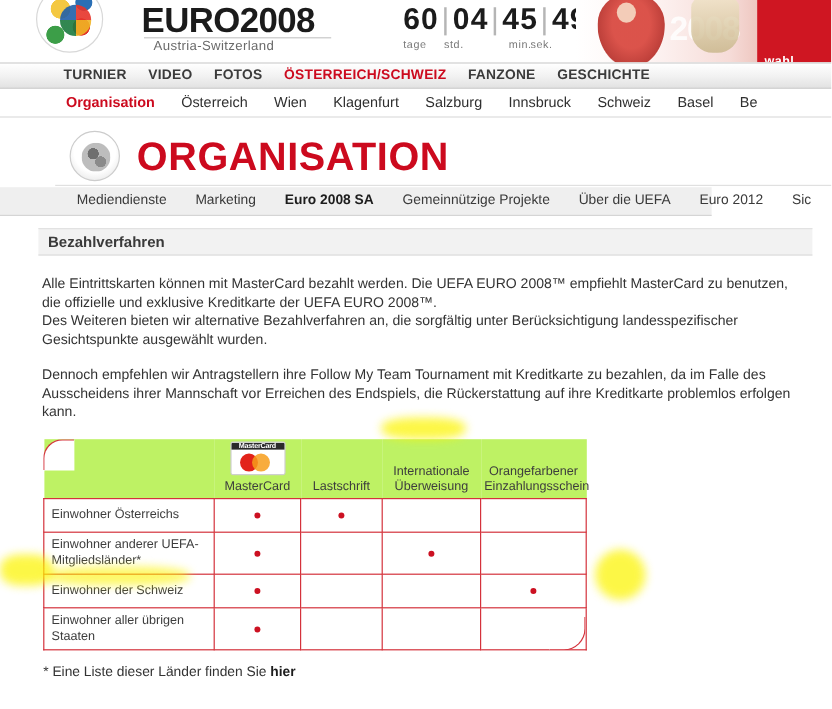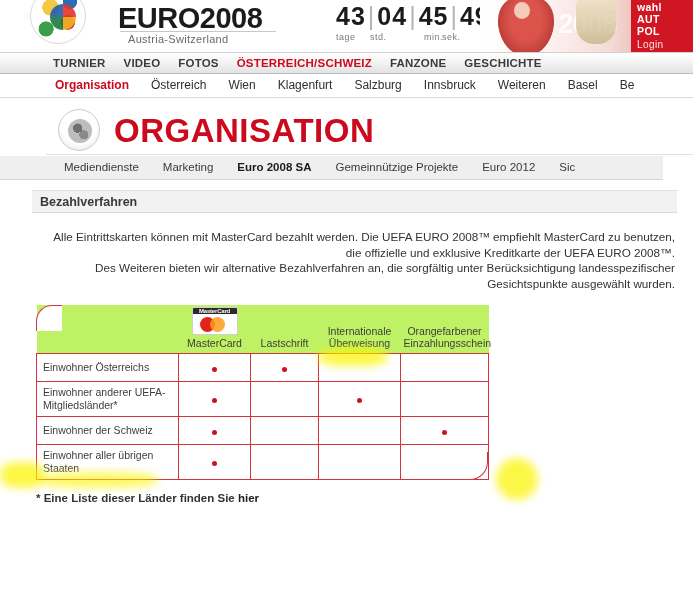--- a/index.html
+++ b/index.html
@@ -98,21 +98,21 @@
     position: absolute; left: 78px; top: 8px;
     font-size: 28px; font-weight: bold; color: #ffffff; opacity: .85;
     letter-spacing: -1px;
   }
   .red-box {
     position: absolute; right: 0; top: 0; width: 62px; height: 52px;
     background: #cf1622;
   }
   .red-box .rb-line {
     color: #ffffff; font-size: 10.5px; font-weight: bold;
-    padding-left: 6px; line-height: 12px; letter-spacing: .4px;
+    padding-left: 6px; line-height: 12px; letter-spacing: .4px; margin-top: 44px;
   }
   .red-box .rb-top { padding-top: 1px; font-weight: bold; }
   .red-box .rb-login {
     font-weight: normal; font-size: 10px; padding-top: 2px; color: #ffe3e3;
   }
 
   
   .mainnav {
     position: relative;
     width: 693px; height: 22px;
@@ -164,21 +164,21 @@
     font-size: 33px; font-weight: bold; color: #cc0a1e;
     letter-spacing: .5px;
   }
   .title-rule {
     position: absolute; left: 46px; top: 50px; width: 647px; height: 1px;
     background: #e0e0e0;
   }
 
   
   .tabrow {
-    position: relative; width: 663px; height: 24px;
+    position: relative; width: 593px; height: 24px;
     background: #efefef; border-bottom: 1px solid #d5d5d5;
   }
   .tabrow ul { list-style: none; margin: 0; padding: 0 0 0 52px; display: flex; }
   .tabrow li {
     font-size: 11.5px; color: #3a3a3a; padding: 5px 12px 0 12px; cursor: pointer;
     white-space: nowrap;
   }
   .tabrow li.active { font-weight: bold; color: #1d1d1d; }
 
   
@@ -255,21 +255,21 @@
     border-top-left-radius: 16px; background: #ffffff;
   }
   .tbl-round .br {
     position: absolute; right: 0; bottom: 0; width: 30px; height: 28px;
     border-right: 1px solid #d4323c; border-bottom: 1px solid #d4323c;
     border-bottom-right-radius: 18px; background: #ffffff;
   }
 
   .footnote {
     position: relative; margin: 12px 0 0 36px;
-    font-size: 11.5px; color: #333333; font-weight: bold;
+    font-size: 11.5px; color: #333333;
   }
   .footnote b { color: #1d1d1d; }
 
   
   .hl {
     position: absolute; pointer-events: none;
     background: #fcf400; opacity: .72;
     filter: blur(4px);
     border-radius: 40%;
   }
@@ -290,21 +290,21 @@
     </div>
 
     <div class="euro-title">
       <span>EURO</span><span class="yr">2008</span>
     </div>
     <div class="euro-rule"></div>
     <div class="euro-sub">Austria-Switzerland</div>
 
     <div class="countdown">
       <div class="cd-nums">
-        <span>43</span><span class="sep">|</span><span>04</span><span class="sep">|</span><span>45</span><span class="sep">|</span><span>49</span>
+        <span>60</span><span class="sep">|</span><span>04</span><span class="sep">|</span><span>45</span><span class="sep">|</span><span>49</span>
       </div>
       <div class="cd-labels">
         <span class="cd-l1">tage</span><span class="cd-l2">std.</span><span class="cd-l3">min.</span><span class="cd-l4">sek.</span>
       </div>
     </div>
 
     <div class="banner-right-art">
       <div class="trophy-fig"></div>
       <div class="trophy-face"></div>
       <div class="year-ghost">2008</div>
@@ -331,52 +331,54 @@
   </div>
 
   <div class="subnav">
     <ul>
       <li class="active">Organisation</li>
       <li>Österreich</li>
       <li>Wien</li>
       <li>Klagenfurt</li>
       <li>Salzburg</li>
       <li>Innsbruck</li>
-      <li>Weiteren</li>
+      <li>Schweiz</li>
       <li>Basel</li>
       <li>Be</li>
     </ul>
   </div>
 
   <div class="titleblock">
     <div class="title-emblem"></div>
     <div class="page-title">ORGANISATION</div>
     <div class="title-rule"></div>
   </div>
 
   <div class="tabrow">
     <ul>
       <li>Mediendienste</li>
       <li>Marketing</li>
       <li class="active">Euro 2008 SA</li>
       <li>Gemeinnützige Projekte</li>
+      <li>Über die UEFA</li>
       <li>Euro 2012</li>
       <li>Sic</li>
     </ul>
   </div>
 
   <div class="content">
 
     <div class="section-bar">
       <h2>Bezahlverfahren</h2>
     </div>
 
     <div class="body-text">
-      <p style="white-space: pre-line; text-align: right;">Alle Eintrittskarten können mit MasterCard bezahlt werden. Die UEFA EURO 2008™ empfiehlt MasterCard zu benutzen, die offizielle und exklusive Kreditkarte der UEFA EURO 2008™.
+      <p style="white-space: pre-line;">Alle Eintrittskarten können mit MasterCard bezahlt werden. Die UEFA EURO 2008™ empfiehlt MasterCard zu benutzen, die offizielle und exklusive Kreditkarte der UEFA EURO 2008™.
 Des Weiteren bieten wir alternative Bezahlverfahren an, die sorgfältig unter Berücksichtigung landesspezifischer Gesichtspunkte ausgewählt wurden.</p>
+      <p>Dennoch empfehlen wir Antragstellern ihre Follow My Team Tournament mit Kreditkarte zu bezahlen, da im Falle des Ausscheidens ihrer Mannschaft vor Erreichen des Endspiels, die Rückerstattung auf ihre Kreditkarte problemlos erfolgen kann.</p>
     </div>
 
     <div class="table-wrap">
       <table class="pay">
         <colgroup>
           <col style="width:142px">
           <col style="width:72px">
           <col style="width:68px">
           <col style="width:82px">
           <col style="width:88px">

